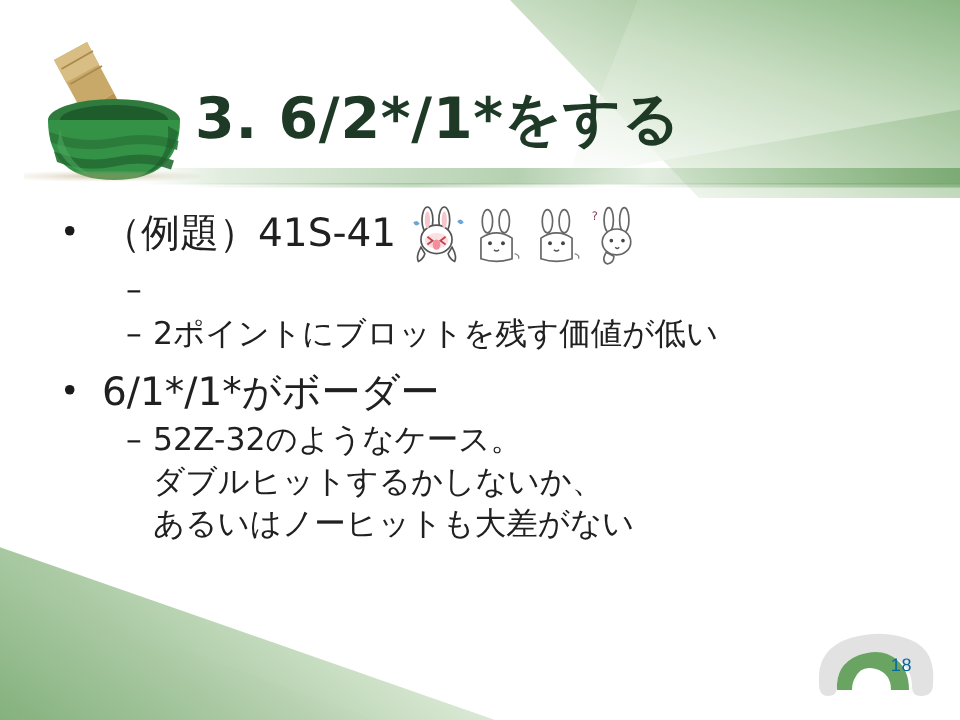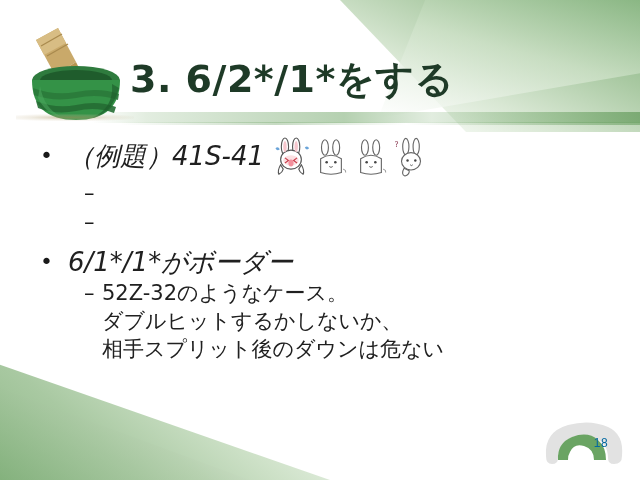--- a/index.html
+++ b/index.html
@@ -127,21 +127,20 @@
   }
   .lvl1 .mark {
     width: 28px;
     flex: 0 0 28px;
     font-size: 22px;
     line-height: 1.25;
     color: #1a1a1a;
   }
   .lvl1 .txt {
     white-space: nowrap;
-    font-style: italic;
   }
   .lvl2 {
     display: flex;
     align-items: flex-start;
     color: #202020;
     font-size: 21px;
     line-height: 1.32;
     margin-left: 44px;
     margin-bottom: 1px;
     font-family: "DejaVu Sans", "Liberation Sans", sans-serif;
@@ -314,32 +313,33 @@
         </svg>
       </div>
     </div>
 
     <div class="lvl2">
       <span class="mark">–</span>
     </div>
 
     <div class="lvl2" style="margin-bottom:12px;">
       <span class="mark">–</span>
+      <span class="txt">2ポイントにブロットを残す価値が低い</span>
     </div>
 
     <div class="lvl1">
       <span class="mark">•</span>
       <span class="txt">6/1*/1*がボーダー</span>
     </div>
 
     <div class="lvl2">
       <span class="mark">–</span>
       <span class="txt">52Z-32のようなケース。
 ダブルヒットするかしないか、
-相手スプリット後のダウンは危ない</span>
+あるいはノーヒットも大差がない</span>
     </div>
 
   </div>
 
   <div class="pagenum-wrap">
     <svg width="92" height="58" viewBox="0 0 92 58">
       <path d="M8 40 Q6 16 30 9 Q52 3 70 11 Q86 18 84 40 Q84 48 76 48 Q70 48 70 42 Q70 26 54 21 Q38 16 26 26 Q20 32 20 42 Q20 48 14 48 Q8 48 8 40 Z" fill="#e2e2e2"></path>
       <path d="M20 44 Q19 27 34 21 Q50 15 60 24 Q68 31 68 44 L56 44 Q56 33 46 30 Q36 27 32 36 Q30 39 30 44 Z" fill="#6aa463"></path>
     </svg>
     <div class="pagenum-text">18</div>

